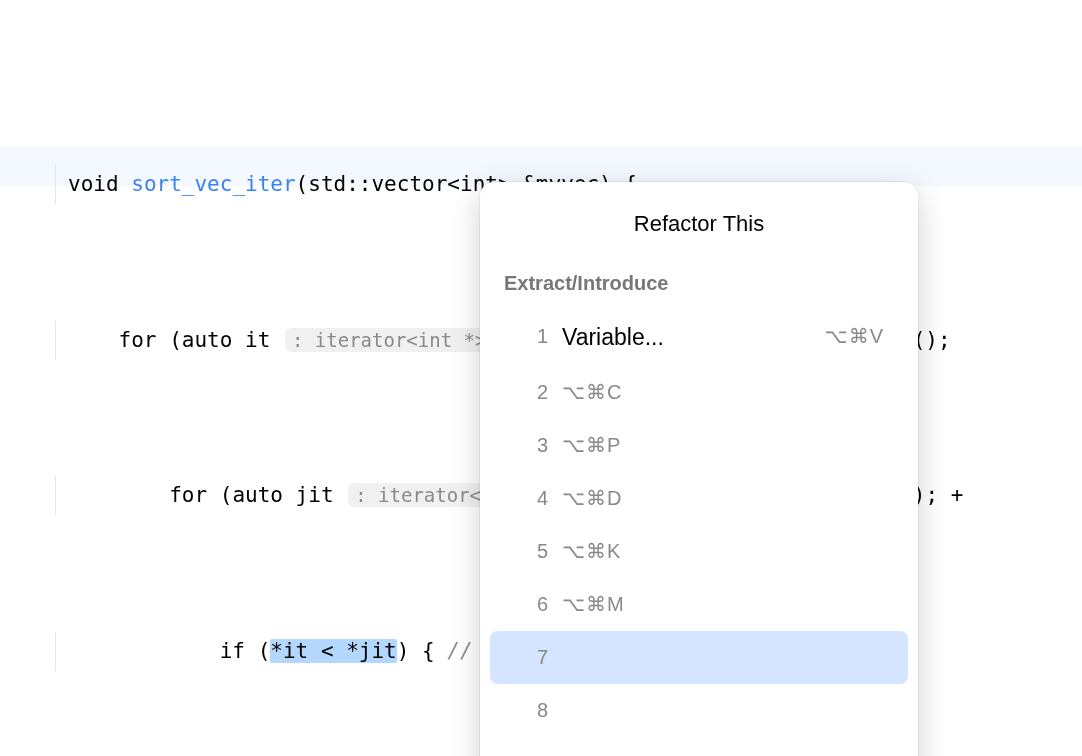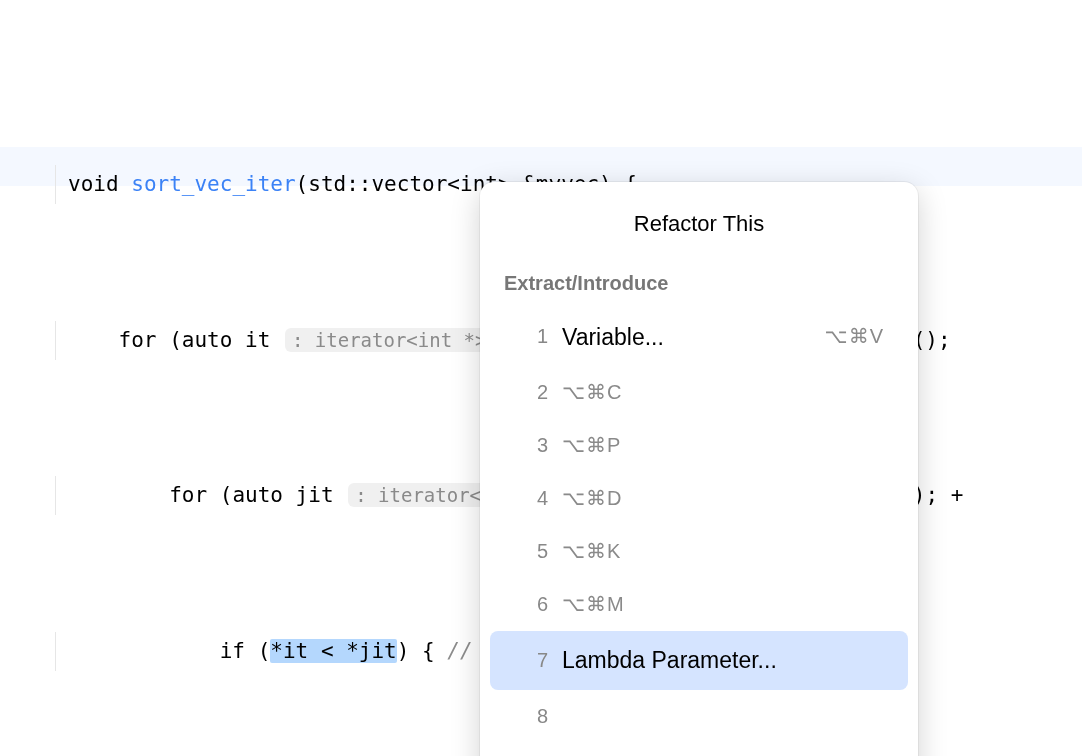--- a/index.html
+++ b/index.html
@@ -176,21 +176,20 @@
       <div class="popup-item">
         <span class="popup-num">5</span>
         <span class="popup-shortcut">⌥⌘K</span>
       </div>
       <div class="popup-item">
         <span class="popup-num">6</span>
         <span class="popup-shortcut">⌥⌘M</span>
       </div>
       <div class="popup-item selected">
         <span class="popup-num">7</span>
-        <span class="popup-label">Lambda Parameter...</span>
         <span class="popup-shortcut"></span>
       </div>
       <div class="popup-item">
         <span class="popup-num">8</span>
         <span class="popup-shortcut"></span>
       </div>
       <div class="popup-item">
         <span class="popup-num">9</span>
         <span class="popup-label">Subclass...</span>
         <span class="popup-shortcut"></span>

